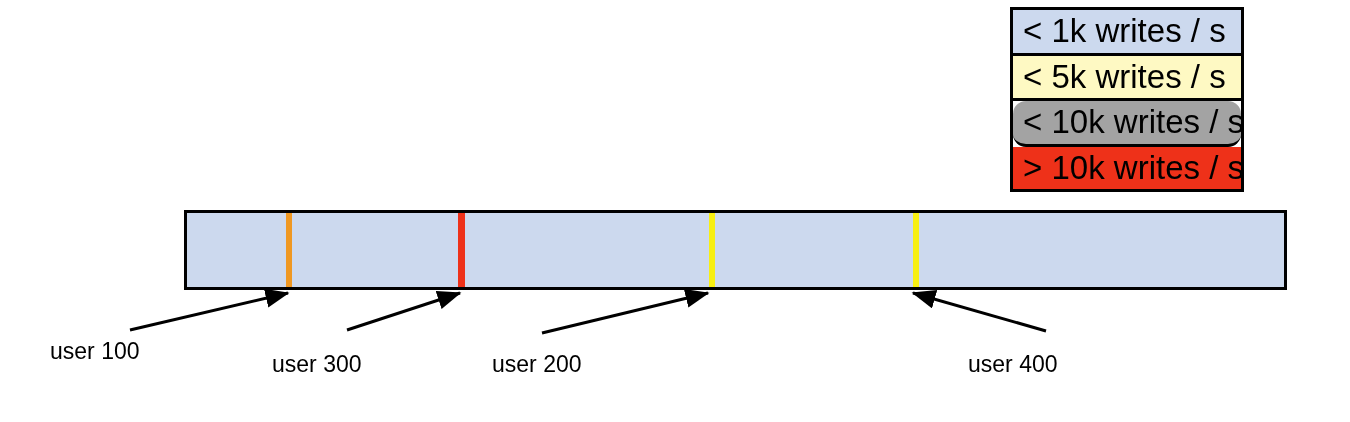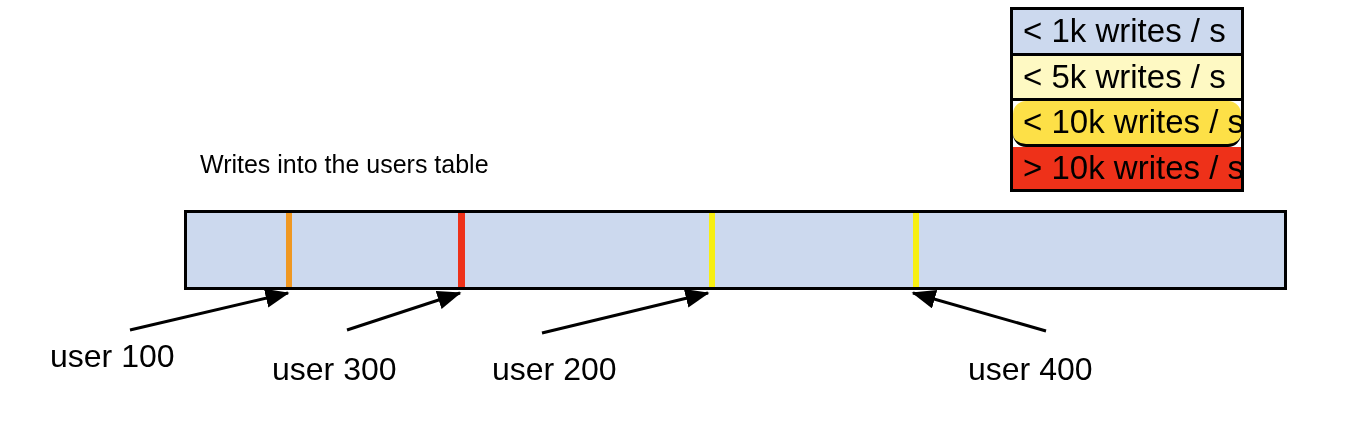--- a/index.html
+++ b/index.html
@@ -68,21 +68,21 @@
   .stripe {
     position: absolute;
     top: 0;
     bottom: 0;
     height: 100%;
   }
 
   
   .user-label {
     position: absolute;
-    font-size: 32px;
+    font-size: 23px;
     color: #000000;
     white-space: nowrap;
   }
 
   
   #arrows {
     position: absolute;
     left: 0;
     top: 0;
     width: 1350px;
@@ -95,29 +95,28 @@
 
 <div id="canvas">
 
   <div id="legend">
     <div class="legend-row" style="background:#ccd9ee;">
       <span class="legend-label">&lt; 1k writes / s</span>
     </div>
     <div class="legend-row" style="background:#fef9c3;">
       <span class="legend-label">&lt; 5k writes / s</span>
     </div>
-    <div class="legend-row" style="background:#fde047;border-radius:13px;">
+    <div class="legend-row" style="background:#a3a3a3;border-radius:13px;">
       <span class="legend-label">&lt; 10k writes / s</span>
     </div>
     <div class="legend-row" style="background:#ee3119;text-align:right;">
       <span class="legend-label">&gt; 10k writes / s</span>
     </div>
   </div>
 
-  <div id="chart-title">Writes into the users table</div>
 
   <div id="bar">
     <div class="stripe" style="left:99px; width:6px; background:#ef9822;"></div>
     <div class="stripe" style="left:271px; width:7px; background:#ee3119;"></div>
     <div class="stripe" style="left:522px; width:6px; background:#f7ef12;"></div>
     <div class="stripe" style="left:726px; width:6px; background:#f7ef12;"></div>
   </div>
 
   <svg id="arrows" viewBox="0 0 1350 422" width="1350" height="422">
     <defs>

